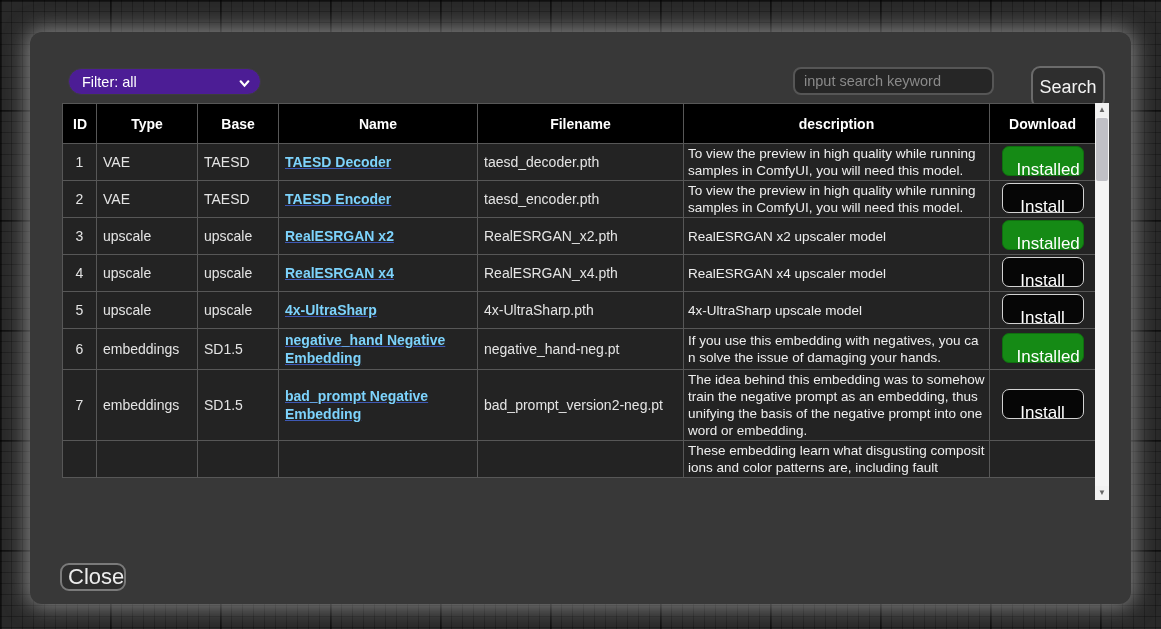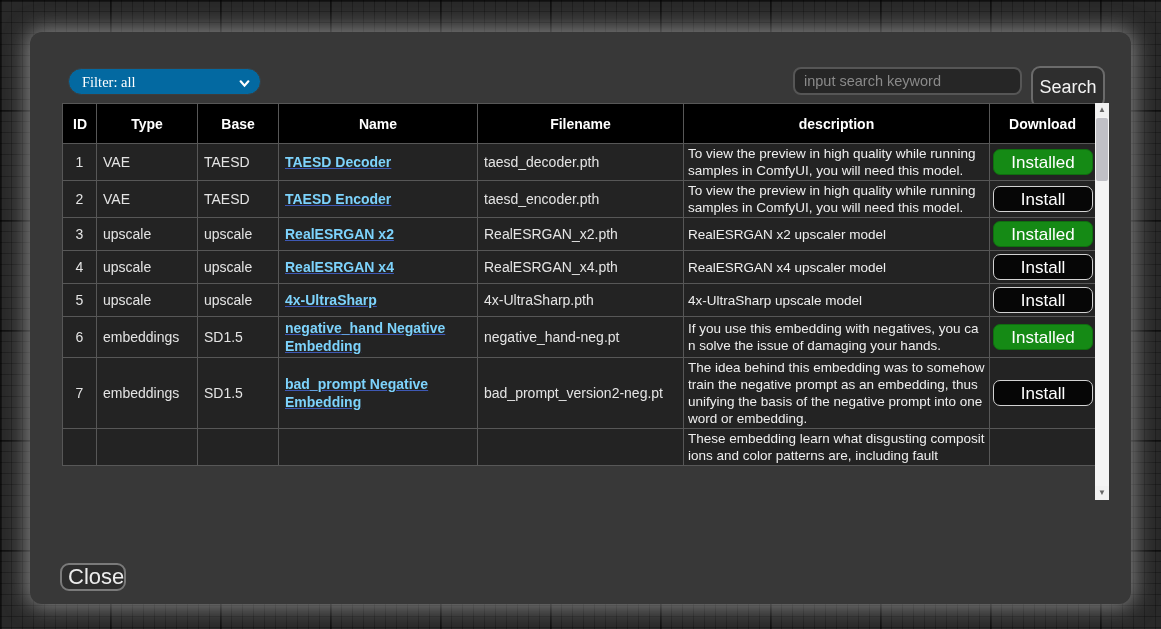--- a/index.html
+++ b/index.html
@@ -16,29 +16,29 @@
   }
   .dialog{
     position:absolute;left:30px;top:32px;width:1101px;height:572px;
     background:#383838;border-radius:12px;
     box-shadow:0 0 22px 3px rgba(225,225,225,0.5);
   }
   
   .filter-wrap{position:absolute;left:38px;top:36px;width:193px;height:27px;}
   .filter-wrap select{
     -webkit-appearance:none;appearance:none;
-    width:100%;height:100%;background:#0369a1;color:#fff;
+    width:100%;height:100%;background:#4c1d95;color:#fff;
     border:1px solid #3d3d3d;border-radius:14px;
-    font-family:Liberation Serif, serif;font-size:14.5px;padding:0 28px 0 13px;outline:none;
+    font-family:Liberation Sans, sans-serif;font-size:14.5px;padding:0 28px 0 13px;outline:none;
   }
   .filter-wrap .chev{
     position:absolute;right:11px;top:7px;pointer-events:none;color:#fff;
   }
   .search-input{
-    position:absolute;left:763px;top:35px;width:229px;height:27px;box-sizing:border-box;
+    position:absolute;left:763px;top:35px;width:201px;height:27px;box-sizing:border-box;
     background:#262626;border:2px solid #565656;border-radius:8px;
     color:#ccc;font-family:inherit;font-size:14.5px;padding:12px 9px;outline:none;
   }
   .search-input::placeholder{color:#8a8a8a;}
   .search-btn{
     position:absolute;left:1001px;top:34px;width:74px;height:42px;
     background:#2e2e2e;border:2px solid #6b6b6b;border-radius:9px;
     color:#f2f2f2;font-family:inherit;font-size:18px;line-height:1;cursor:pointer;
   }
   
@@ -56,22 +56,22 @@
     font-size:13.5px;line-height:17px;color:#eee;
     word-break:break-all;padding:1px 4px;vertical-align:middle;margin-top:19px;
   }
   td.c-dl{text-align:center;padding:2px 3px;}
   tr.model-row{height:33px;}
   a.model-link{
     color:#7dd3fc;font-weight:bold;font-size:14px;line-height:18px;
     text-decoration:underline;text-decoration-color:#3e58b4;cursor:pointer;
   }
   .btn-dl{
-    width:100px;height:26px;border-radius:7px;color:#fff;cursor:pointer;
-    font-family:inherit;font-size:17px;line-height:1;padding:1px;
+    width:82px;height:26px;border-radius:7px;color:#fff;cursor:pointer;
+    font-family:inherit;font-size:17px;line-height:1;padding:14px;
   }
   .btn-install{background:#060606;border:1px solid #d2d2d2;}
   .btn-installed{background:#158a15;border:1px solid #0f6e0f;}
   
   .scrollbar{width:14px;height:397px;background:#f4f4f4;position:relative;}
   .sb-arrow{
     position:absolute;left:0;width:14px;height:14px;background:#f1f1f1;
     color:#666;font-size:8px;line-height:14px;text-align:center;user-select:none;
   }
   .sb-up{top:0;}

